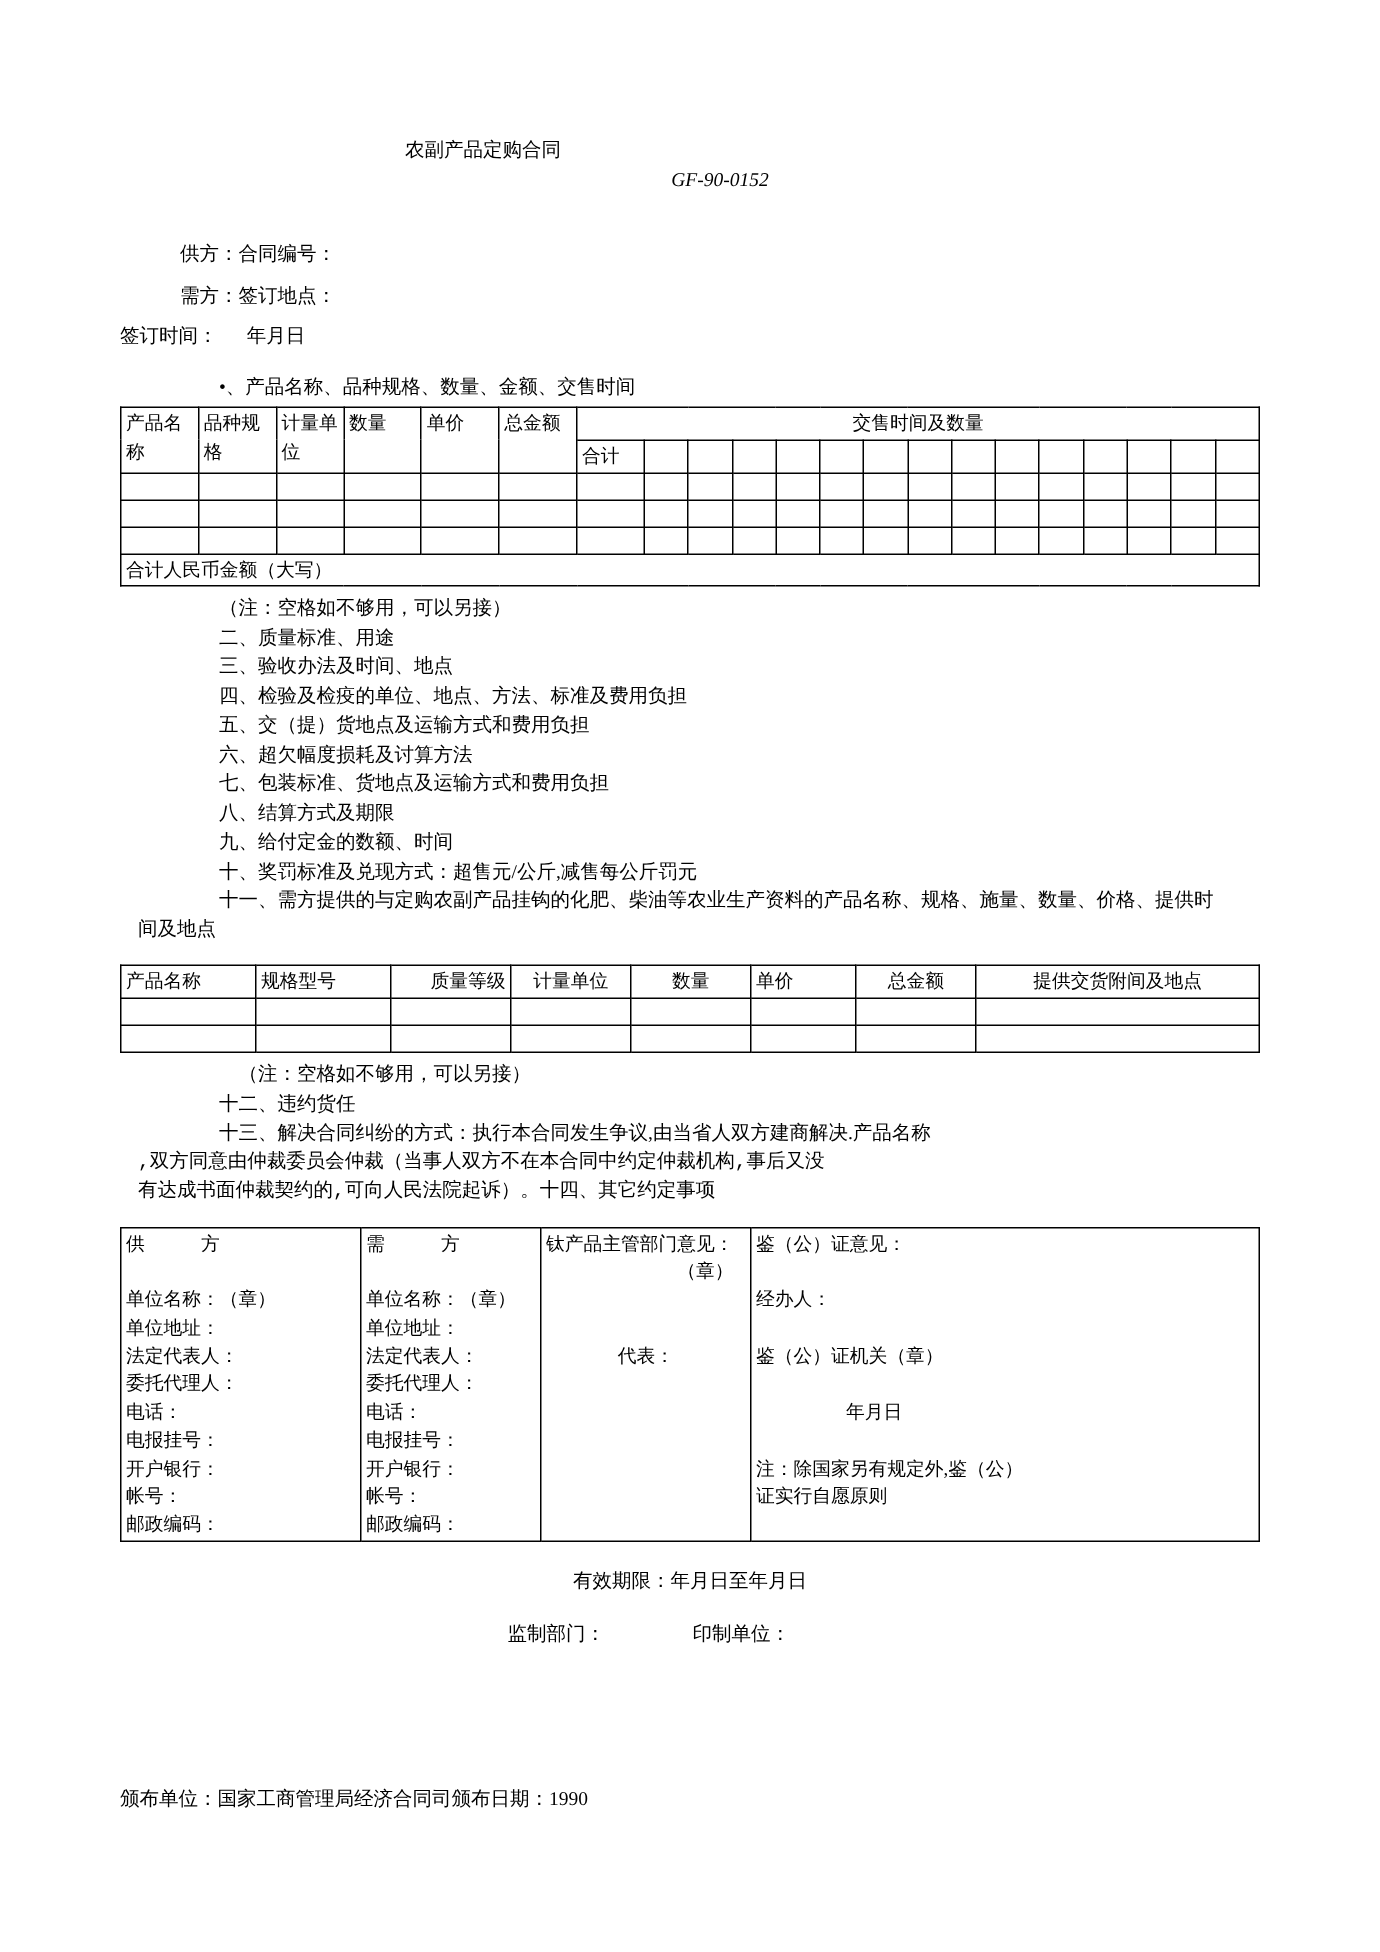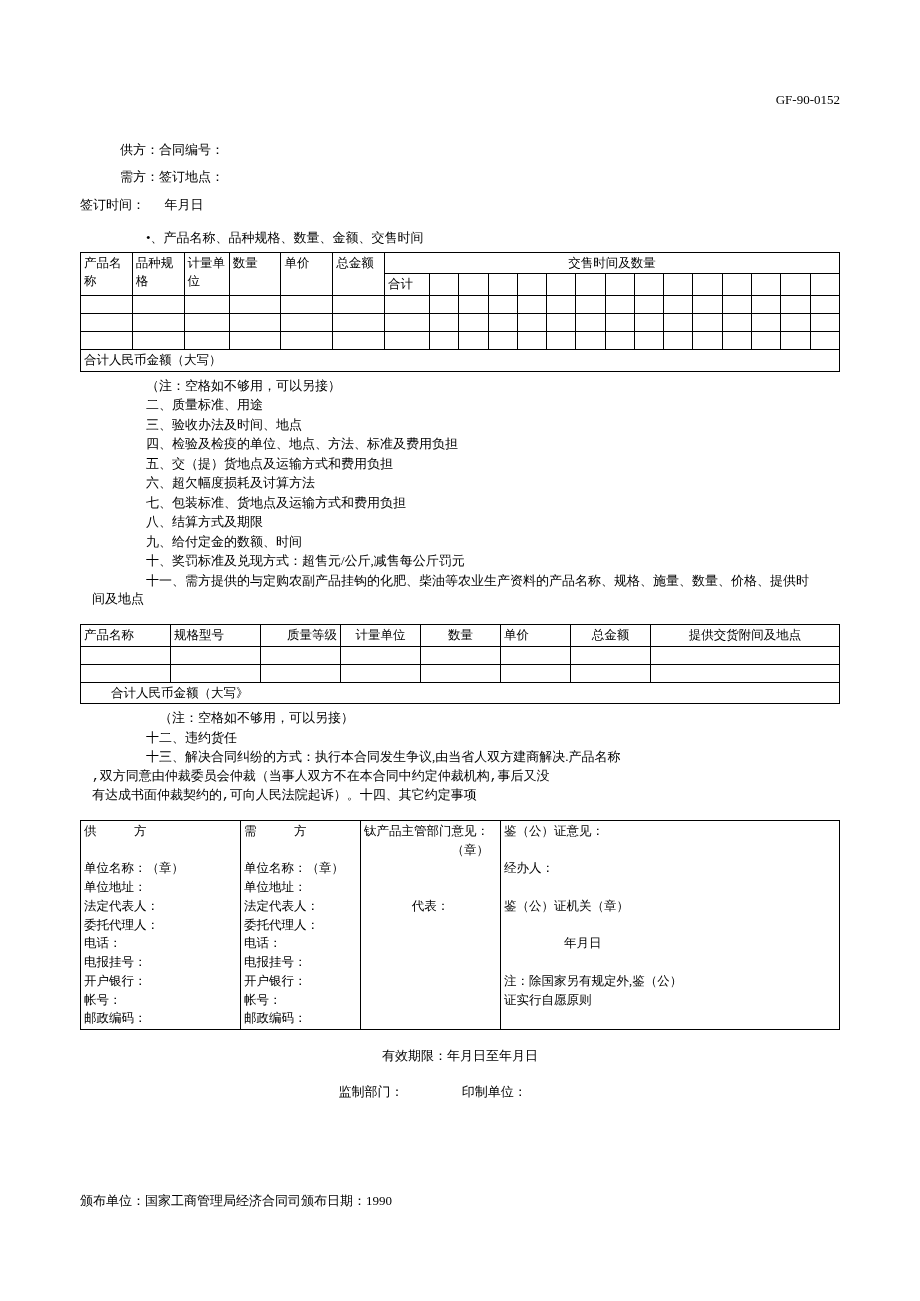--- a/index.html
+++ b/index.html
@@ -7,21 +7,21 @@
       font-family: "SimSun", "宋体", serif;
       font-size: 13px;
       color: #000;
       background: #fff;
       width: 920px;
       padding: 90px 80px 40px 80px;
       line-height: 1.5;
     }
     .title-block { margin-bottom: 30px; }
     .title-main { text-align: left; margin-left: 190px; }
-    .title-code { text-align: right; margin-left: 40px; }
+    .title-code { text-align: center; margin-left: 40px; font-style: italic; }
     .title-full { text-align: center; margin-left: 40px; }
     .left-block { margin-left: 40px; margin-bottom: 8px; }
     .center-line { text-align: left; margin-bottom: 14px; }
     .indent { text-indent: 2em; margin-left: 40px; }
     .para { margin-left: 40px; }
     .no-indent-continue { margin-left: 12px; font-family: Liberation Mono, monospace; }
     table { border-collapse: collapse; width: 100%; margin: 4px 0; }
     th, td { border: 1px solid #000; padding: 1px 3px; font-weight: normal; text-align: left; vertical-align: top; font-size: 12.5px; height: 18px; }
     .table1 td, .table1 th { font-size: 12.5px; }
     .narrow { width: 26px; }
@@ -30,20 +30,21 @@
     .sig-col { vertical-align: top; }
     .cell-line { display:block; }
     .center-in-cell { text-align:center; display:block; }
     .right-in-cell { text-align:left; padding-left: 60px; display:block; }
     .section-gap { margin-top: 14px; }
   </style>
 </head>
 <body>
 
 <div class="title-block">
+  <div class="title-main">农副产品定购合同</div>
   <div class="title-code">GF-90-0152</div>
 </div>
 
 <div class="left-block">供方：合同编号：</div>
 <div class="left-block">需方：签订地点：</div>
 <div class="center-line">
   <span>签订时间：</span>
   &nbsp;&nbsp;&nbsp;&nbsp;
   <span>年月日</span>
 </div>
@@ -191,23 +192,20 @@
   <tr>
         <td></td>
         <td></td>
         <td></td>
         <td></td>
         <td></td>
         <td></td>
         <td></td>
         <td></td>
       </tr>
-  <tr>
-        <td colspan="8" style="padding-left:30px">合计人民币金额（大写》</td>
-      </tr>
 </tbody>
   </table>
 
 <div class="para" style="text-indent:3em">（注：空格如不够用，可以另接）</div>
 <div class="indent">十二、违约货任</div>
 <div class="indent">十三、解决合同纠纷的方式：执行本合同发生争议,由当省人双方建商解决.产品名称</div>
 <div class="no-indent-continue">,双方同意由仲裁委员会仲裁（当事人双方不在本合同中约定仲裁机构,事后又没</div>
 <div class="no-indent-continue">有达成书面仲裁契约的,可向人民法院起诉）。十四、其它约定事项</div>
 
 <table class="section-gap">

